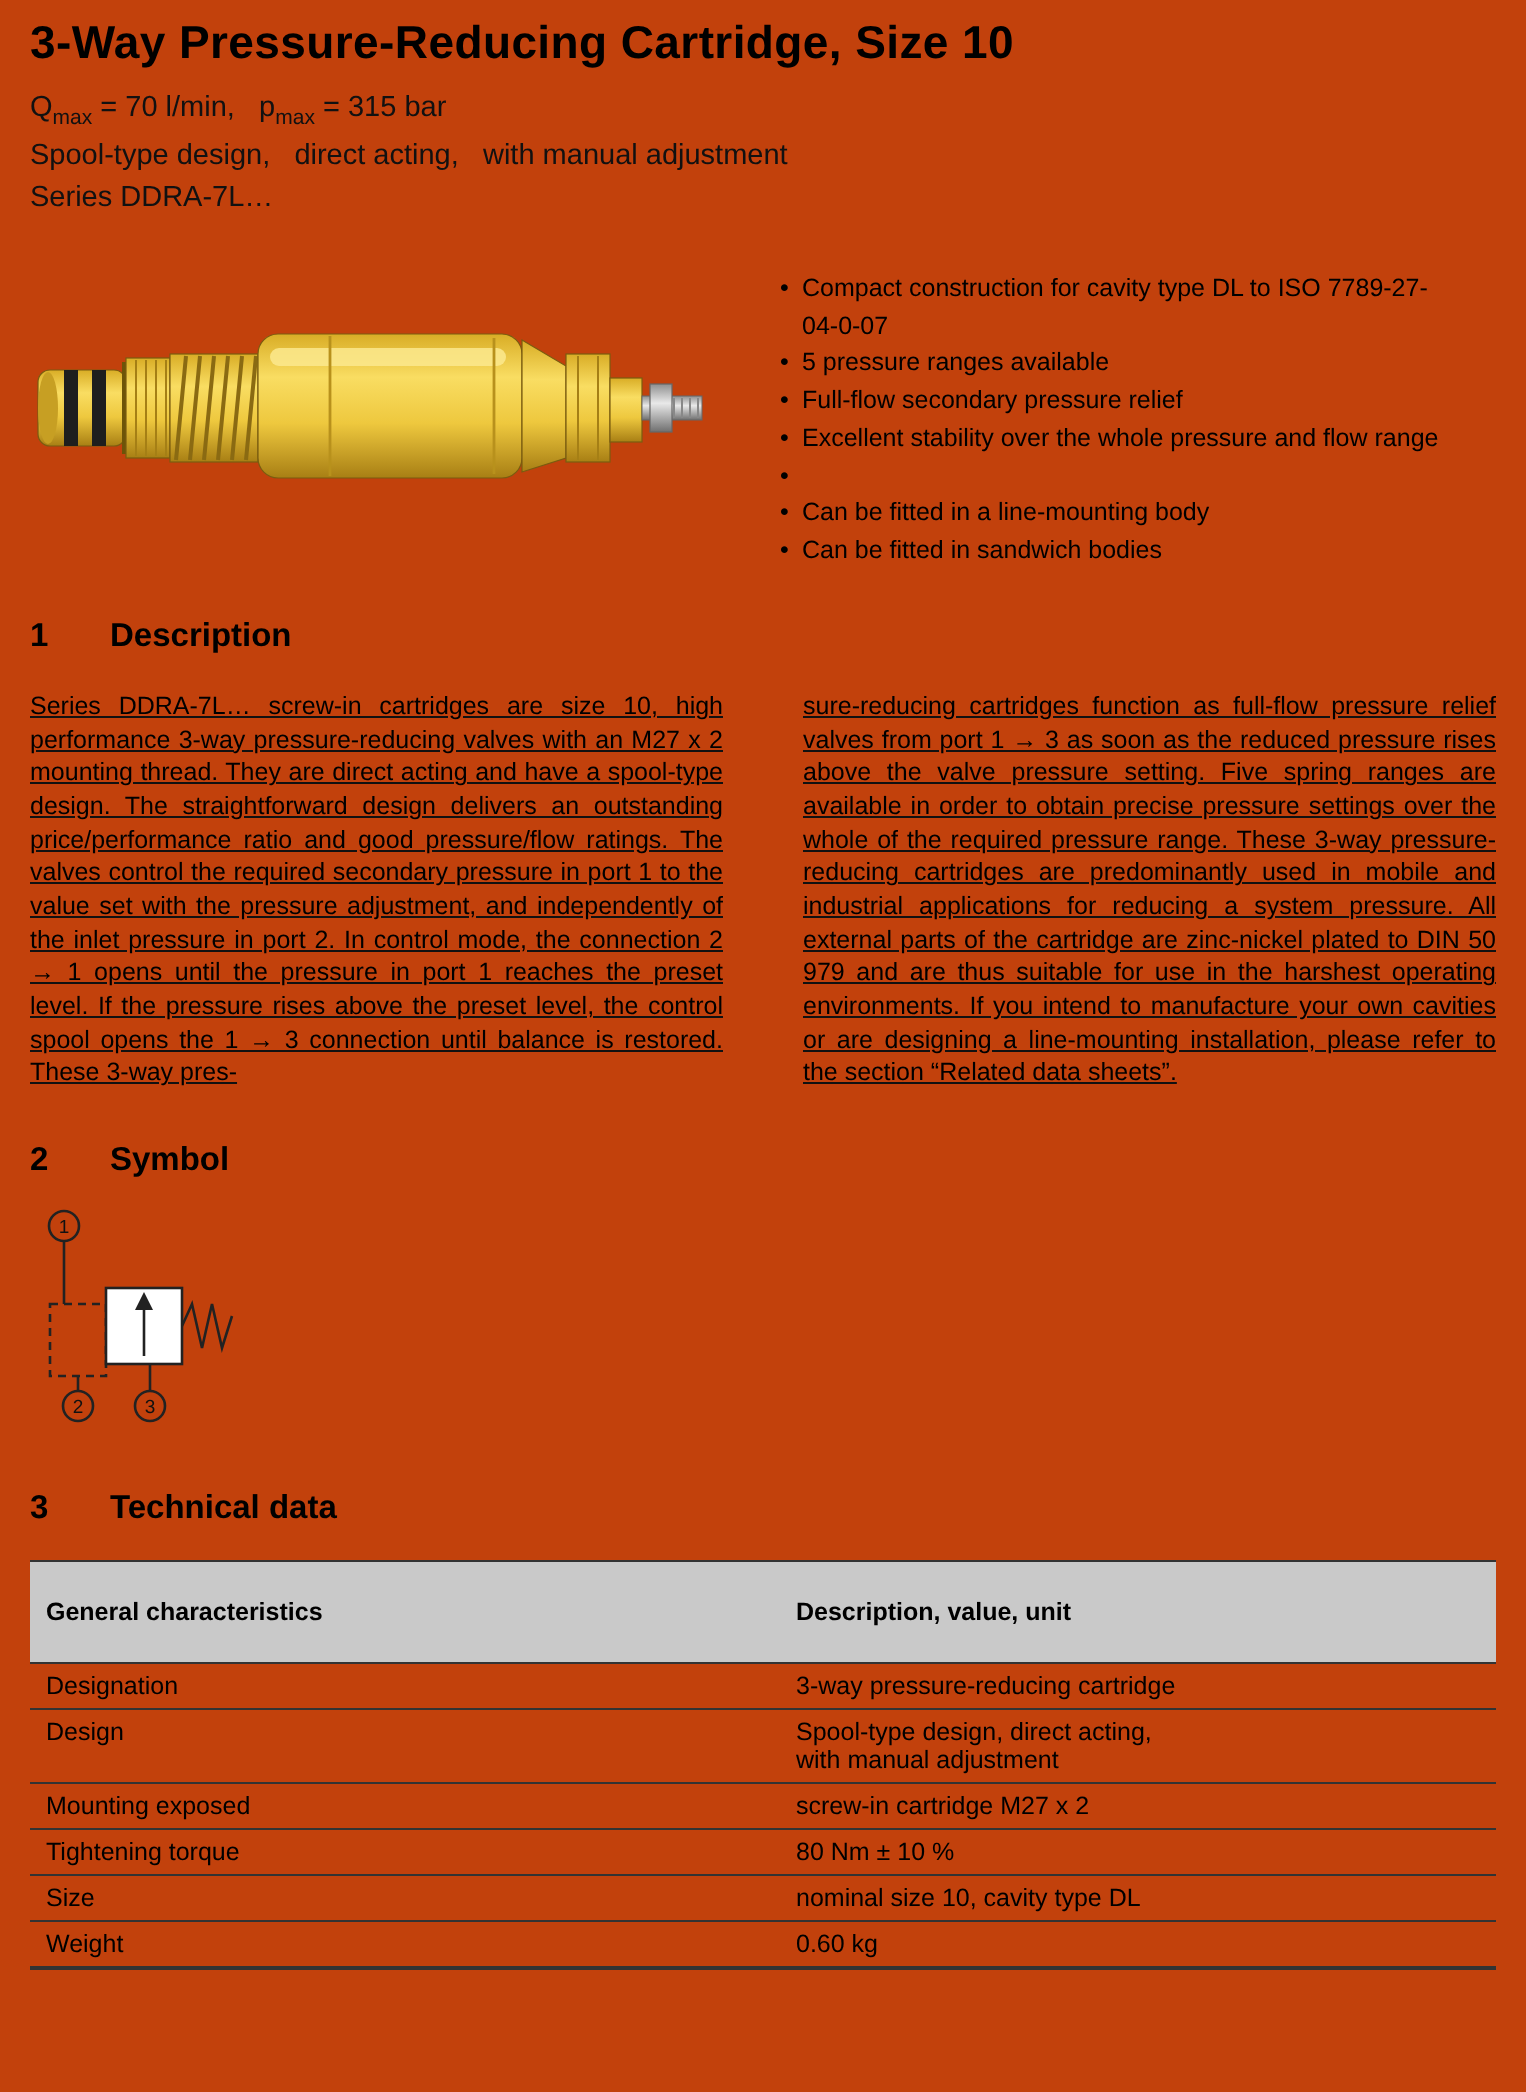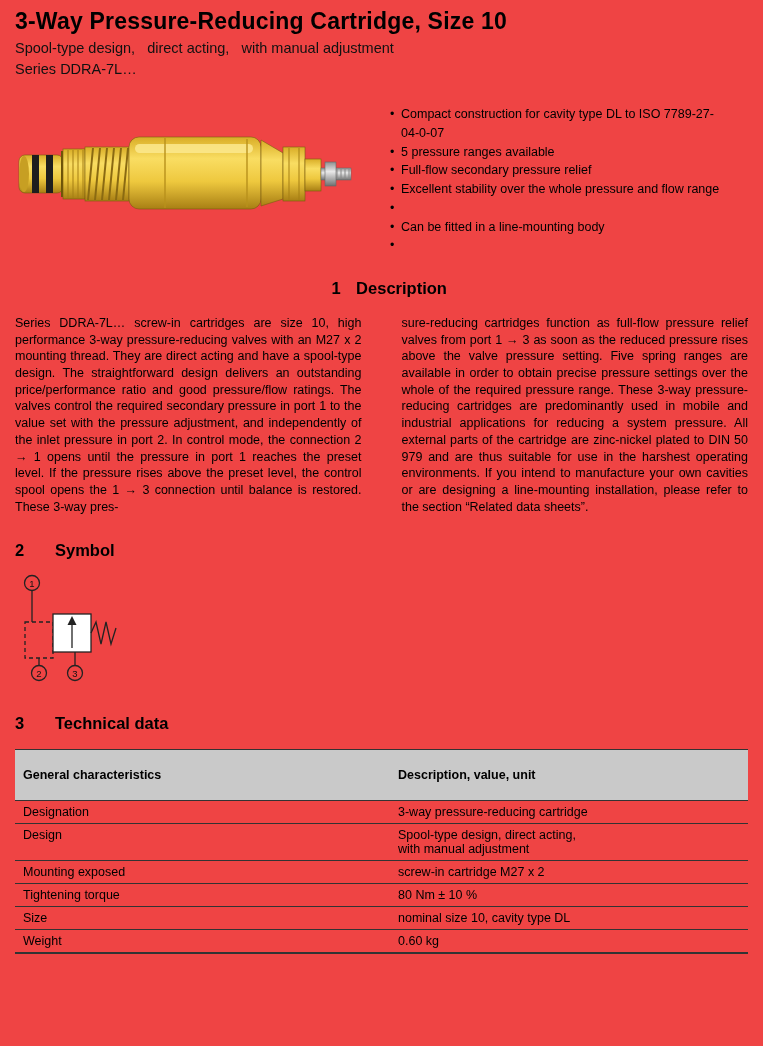--- a/index.html
+++ b/index.html
@@ -1,36 +1,36 @@
 <!DOCTYPE html>
 <html><head>
 <meta charset="utf-8">
 <style>
   * { margin:0; padding:0; box-sizing:border-box; }
   html,body { background:#fff; }
   .page {
-    width:763px; height:1046px; overflow:hidden; background:#ef4444; color:#111;
+    width:763px; height:1046px; overflow:hidden; background:#c2410c; color:#111;
     font-family:"Liberation Sans", sans-serif; padding:8px 15px 0 15px; position:relative;
   }
   .title { font-size:23px; font-weight:bold; color:#000; letter-spacing:0.2px; }
   .specline { margin-top:11px; font-size:14.5px; white-space:pre-wrap; }
   .specline sub { font-size:10.5px; }
   .designline { margin-top:5px; font-size:14.5px; white-space:pre-wrap; }
   .seriesline { margin-top:5px; font-size:14.5px; }
   .hero { display:flex; margin-top:26px; }
   .hero-img { width:375px; padding-top:4px; }
   .features { width:332px; font-size:12.5px; line-height:1.5; padding-top:2px; color:#000; }
   .feature { display:flex; }
   .feature .marker { flex:0 0 11px; }
   .section-heading { font-size:16.5px; font-weight:bold; color:#000; }
   .sec-num { display:inline-block; width:40px; }
-  .sh1 { margin-top:24px;text-align:center; }
+  .sh1 { margin-top:24px; }
   .sh2 { margin-top:26px; }
   .sh3 { margin-top:24px; }
-  .desc-cols { display:flex; gap:40px; margin-top:17px; }
+  .desc-cols { display:flex; gap:40px; margin-top:17px;text-decoration:underline; }
   .desc-col { width:352px; font-size:12.5px; line-height:1.335; text-align:justify; color:#000; }
   .symbol-wrap { margin-top:12px; padding-left:2px; }
   table.tech { border-collapse:collapse; width:733px; margin-top:16px; table-layout:fixed; }
   table.tech col.c1 { width:375px; }
   table.tech col.c2 { width:358px; }
   table.tech th, table.tech td {
     text-align:left; font-size:12.5px; padding:4px 8px; vertical-align:top;
     border-top:1px solid #333; color:#000;
   }
   table.tech thead th { background:#c9c9c9; font-weight:bold; padding:18px 8px; border-bottom:1px solid #333; }
@@ -38,20 +38,21 @@
   td.value { white-space:pre-line; }
   svg text { font-family:"Liberation Sans", sans-serif; }
 </style>
 </head>
 <body>
 
 <div class="page">
 
   <div class="title">3-Way Pressure-Reducing Cartridge, Size 10</div>
 
+  <div class="specline"><span>Q</span><sub>max</sub><span> = 70 l/min,   </span><span>p</span><sub>max</sub><span> = 315 bar</span></div>
 
   <div class="designline">Spool-type design,   direct acting,   with manual adjustment</div>
   <div class="seriesline">Series DDRA-7L…</div>
 
   <div class="hero">
     <div class="hero-img">
       <svg width="348" height="132" viewBox="0 0 348 132">
         <defs>
           <linearGradient id="yg" x1="0" y1="0" x2="0" y2="1">
             <stop offset="0" stop-color="#d9ad26"></stop>
@@ -133,20 +134,21 @@
         </div>
       <div class="feature">
           <span class="marker">•</span>
         </div>
       <div class="feature">
           <span class="marker">•</span>
           <span>Can be fitted in a line-mounting body</span>
         </div>
       <div class="feature">
           <span class="marker">•</span>
+          <span>Can be fitted in sandwich bodies</span>
         </div>
     </div>
   </div>
 
   <div class="section-heading sh1"><span class="sec-num">1</span><span>Description</span></div>
 
   <div class="desc-cols">
     <div class="desc-col">Series DDRA-7L… screw-in cartridges are size 10, high performance 3-way pressure-reducing valves with an M27 x 2 mounting thread. They are direct acting and have a spool-type design. The straightforward design delivers an outstanding price/performance ratio and good pressure/flow ratings. The valves control the required secondary pressure in port 1 to the value set with the pressure adjustment, and independently of the inlet pressure in port 2. In control mode, the connection 2 → 1 opens until the pressure in port 1 reaches the preset level. If the pressure rises above the preset level, the control spool opens the 1 → 3 connection until balance is restored. These 3-way pres-</div>
     <div class="desc-col">sure-reducing cartridges function as full-flow pressure relief valves from port 1 → 3 as soon as the reduced pressure rises above the valve pressure setting. Five spring ranges are available in order to obtain precise pressure settings over the whole of the required pressure range. These 3-way pressure-reducing cartridges are predominantly used in mobile and industrial applications for reducing a system pressure. All external parts of the cartridge are zinc-nickel plated to DIN 50 979 and are thus suitable for use in the harshest operating environments. If you intend to manufacture your own cavities or are designing a line-mounting installation, please refer to the section “Related data sheets”.</div>
   </div>

